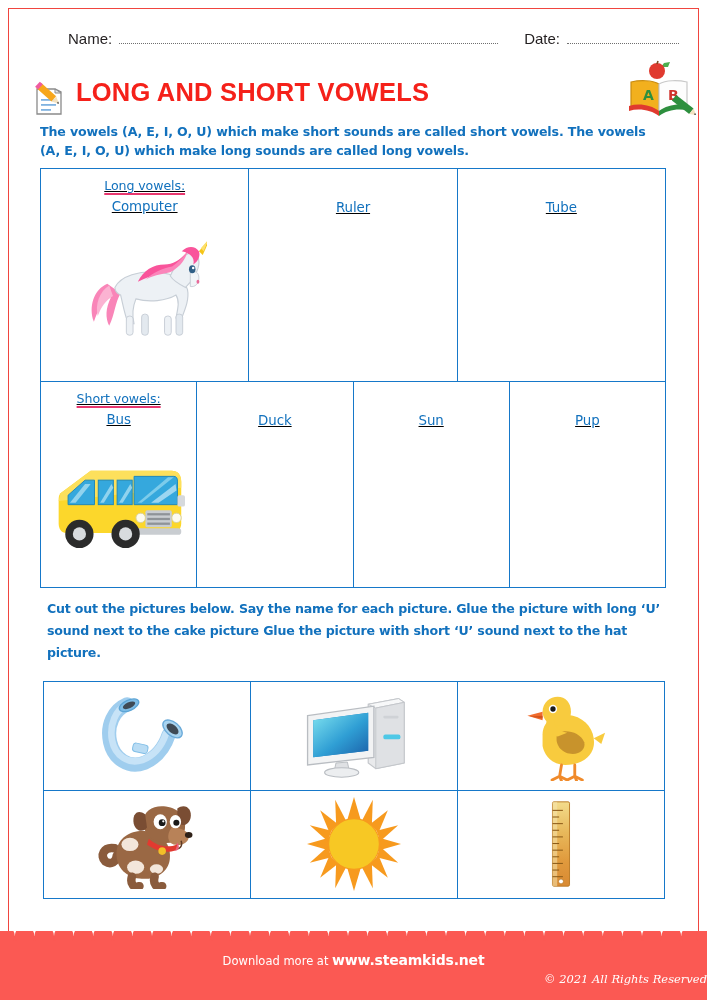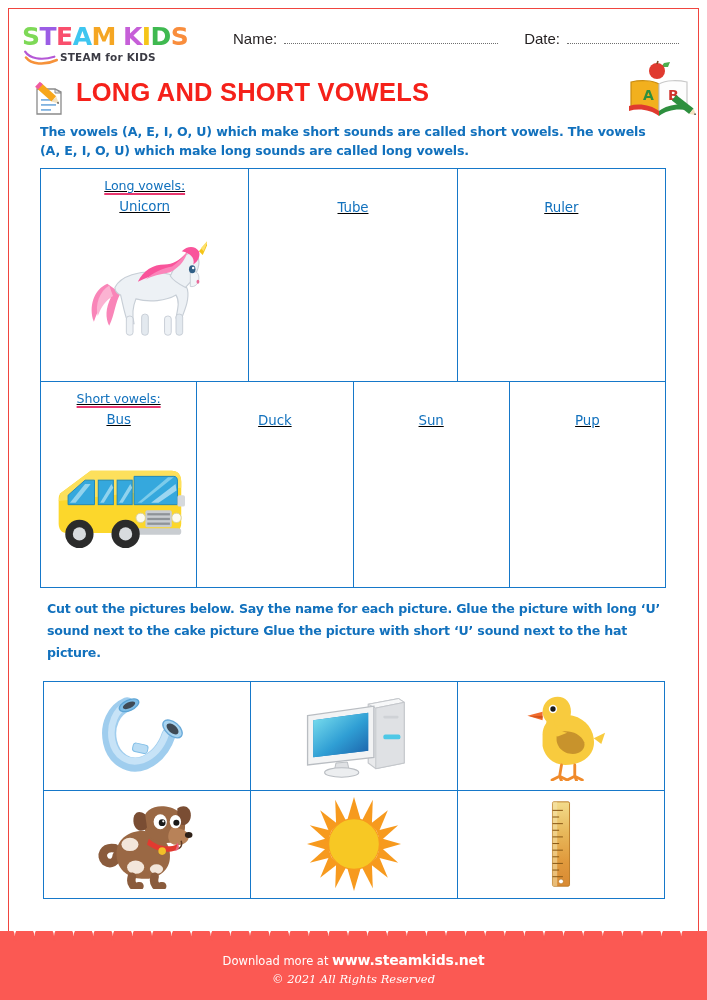--- a/index.html
+++ b/index.html
@@ -236,43 +236,32 @@
   .f-line1 .site {
     font-weight: bold;
     font-size: 14px;
     letter-spacing: -0.2px;
   }
   .f-line2 {
     font-family: "DejaVu Serif", serif;
     font-style: italic;
     font-size: 11.5px;
     margin-top: 4px;
+    text-align: right;
   }
 </style>
 </head>
 <body>
 
 <div id="page">
 
   <div class="page-frame"></div>
 
   <div class="header">
 
-    <div class="logo-block">
-      <div class="logo-word">
-        <span style="color:#7ed957">S</span><span style="color:#9b5de5">T</span><span style="color:#f94f6d">E</span><span style="color:#3ec6f0">A</span><span style="color:#f5a623">M</span><span style="width:7px"></span><span style="color:#c65fd8">K</span><span style="color:#f5c518">I</span><span style="color:#3fb950">D</span><span style="color:#f98d3c">S</span>
-      </div>
-      <div class="logo-sub-row">
-        <svg class="swoosh" viewBox="0 0 40 18">
-          <path d="M1,2 C6,10 20,13 36,8" stroke="#b558d6" stroke-width="2.6" fill="none" stroke-linecap="round"></path>
-          <path d="M2,9 C8,17 24,19 39,12" stroke="#f6923a" stroke-width="3" fill="none" stroke-linecap="round"></path>
-        </svg>
-        <div class="logo-sub">STEAM for KIDS</div>
-      </div>
-    </div>
 
     <div class="namedate">
       <span class="nd-label">Name:</span>
       <span class="dots"></span>
       <span class="nd-label">Date:</span>
       <span class="dots date-dots"></span>
     </div>
   </div>
 
   <div class="title-row">
@@ -315,21 +304,21 @@
     </svg>
   </div>
 
   <div class="intro">The vowels (A, E, I, O, U) which make short sounds are called short vowels. The vowels (A, E, I, O, U) which make long sounds are called long vowels.</div>
 
   <div class="vowel-table">
 
     <div class="vt-row row-long">
       <div class="vt-cell">
         <div class="cell-head">Long vowels:</div>
-        <div class="cell-word">Unicorn</div>
+        <div class="cell-word">Computer</div>
         <div class="cell-art">
           <svg viewBox="0 0 130 110" width="125" height="105">
 
             <path d="M26,52 C12,58 6,76 12,92 C16,80 20,72 30,66 C24,78 24,88 28,96 C34,84 34,72 40,62 Z" fill="#f985b8"></path>
             <path d="M28,54 C18,60 13,74 16,86 C20,76 24,70 32,65 Z" fill="#fbb3d2"></path>
 
             <path d="M34,56 C40,44 60,38 80,40 C96,42 106,48 110,58 C112,68 108,78 104,88 L98,88 C100,78 102,70 98,64 C88,70 70,72 56,68 C52,78 52,86 54,94 L48,94 C44,84 42,72 40,64 C36,62 34,60 34,56 Z" fill="#edf1f5" stroke="#c7ced6" stroke-width="1.2"></path>
 
             <rect x="46" y="86" width="7" height="20" rx="3" fill="#edf1f5" stroke="#c7ced6" stroke-width="1"></rect>
             <rect x="62" y="84" width="7" height="22" rx="3" fill="#e3e9ef" stroke="#c7ced6" stroke-width="1"></rect>
@@ -347,24 +336,24 @@
             <polygon points="124,15 132,6 127,18" fill="#fcdf6b"></polygon>
 
             <ellipse cx="115" cy="37" rx="3.4" ry="4.2" fill="#2f5f86"></ellipse>
             <circle cx="116" cy="35.5" r="1.3" fill="#ffffff"></circle>
 
             <ellipse cx="121" cy="50" rx="1.5" ry="2" fill="#e86a9a"></ellipse>
           </svg>
         </div>
       </div>
       <div class="vt-cell">
+        <div class="cell-word spaced">Ruler</div>
+      </div>
+      <div class="vt-cell">
         <div class="cell-word spaced">Tube</div>
-      </div>
-      <div class="vt-cell">
-        <div class="cell-word spaced">Ruler</div>
       </div>
     </div>
 
     <div class="vt-row row-short">
       <div class="vt-cell">
         <div class="cell-head">Short vowels:</div>
         <div class="cell-word">Bus</div>
         <div class="cell-art">
           <svg viewBox="0 0 140 112" width="132" height="106">
 

